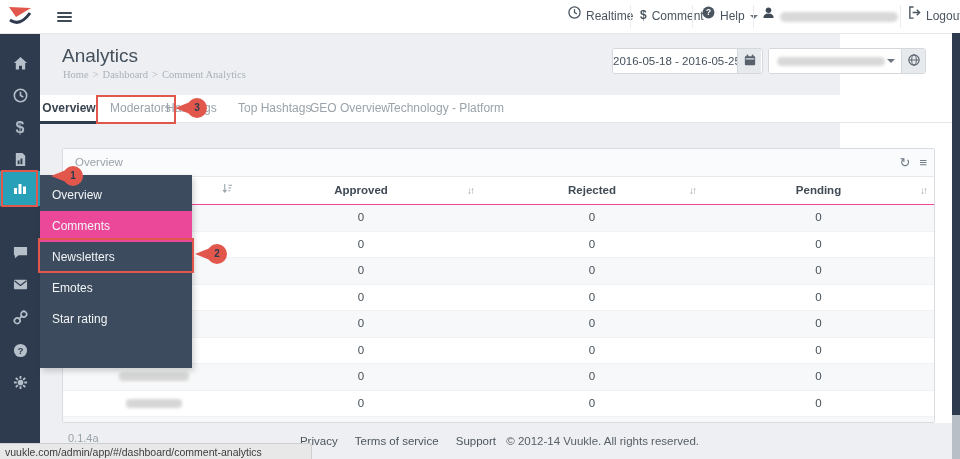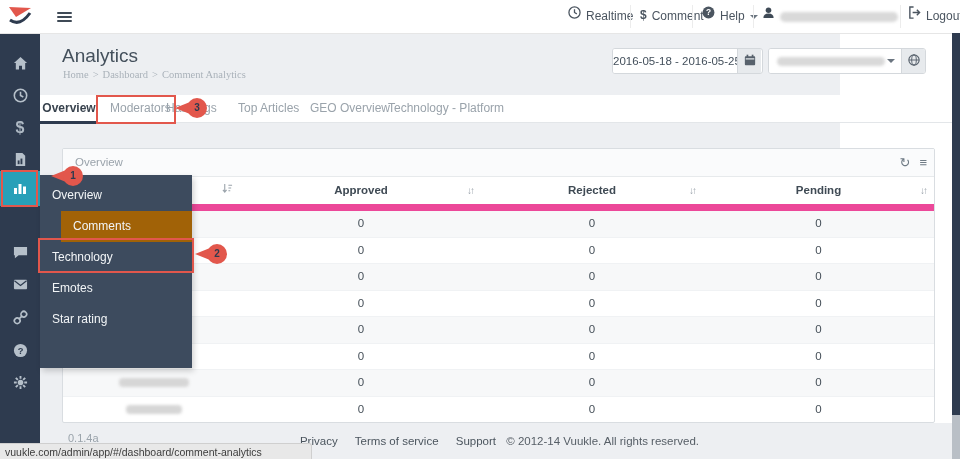--- a/index.html
+++ b/index.html
@@ -44,36 +44,36 @@
   .tab{position:absolute;top:0;height:26px;line-height:26px;font-size:12px;color:#9aa3ab;cursor:pointer;}
   .tab.active{color:#39434e;font-weight:bold;border-bottom:3px solid #2e3b4f;}
   
   .panel{position:absolute;left:22px;top:115px;width:873px;height:275px;background:#fff;
          border:1px solid #d9dde1;border-radius:2px;box-sizing:border-box;overflow:hidden;}
   .panel-head{height:27px;line-height:27px;background:#fafbfc;border-bottom:1px solid #e7eaec;
               font-size:11.5px;color:#9aa3ab;padding-left:12px;position:relative;}
   .panel-tools{position:absolute;right:8px;top:0;color:#6f7b85;font-size:13px;}
   .panel-tools span{margin-left:9px;cursor:pointer;}
   .thead{display:grid;grid-template-columns:178px 240px 222px 231px;height:27px;
-         border-bottom:7px solid #ec4899;}
+         border-bottom:1px solid #ec4899;}
   .th{position:relative;text-align:center;line-height:27px;font-size:11.5px;font-weight:bold;
       color:#3f4a54;cursor:pointer;}
   .th .sort{position:absolute;right:8px;top:0;font-weight:normal;color:#9aa3ab;font-size:10px;letter-spacing:-2px;}
   .trow{display:grid;grid-template-columns:178px 240px 222px 231px;height:25.5px;
         border-bottom:1px solid #f0f2f4;}
   .trow:nth-child(odd){background:#f7f8f9;}
   .td{text-align:center;line-height:25px;font-size:11.5px;color:#454f58;position:relative;}
   .td .blob{position:absolute;left:63px;top:8px;width:56px;height:9px;background:#d6d6d6;
             border-radius:4px;filter:blur(1.5px);}
   .trow:nth-child(7) .td .blob{width:70px;left:56px;}
   
   .flyout{position:absolute;left:40px;top:175px;width:152px;height:193px;background:#3d4b5e;
           z-index:30;box-shadow:2px 3px 6px rgba(0,0,0,.18);padding-top:5px;box-sizing:border-box;}
   .fly-item{height:31px;line-height:31px;padding-left:12px;font-size:12px;color:#f2f5f7;cursor:pointer;}
-  .fly-item.active{background:#a16207;margin-left:21px;}
+  .fly-item.active{background:#ec4899;}
   
   .redbox{position:absolute;border:2px solid #e2574c;z-index:40;pointer-events:none;}
   .pointer{position:absolute;z-index:45;width:34px;height:20px;}
   .pointer .tip{position:absolute;left:0;top:4px;width:0;height:0;border-top:6px solid transparent;
                 border-bottom:6px solid transparent;border-right:15px solid #e2574c;}
   .pointer .ball{position:absolute;left:12px;top:0;width:20px;height:20px;border-radius:50%;
                  background:#e2574c;color:#2e3b4f;font-size:10px;font-weight:bold;
                  text-align:center;line-height:20px;}
   
   .footer{position:absolute;left:0;top:390px;width:912px;height:36px;background:#edeff2;
@@ -243,21 +243,21 @@
               <ellipse cx="7" cy="7" rx="2.7" ry="6" fill="none" stroke="#57616c" stroke-width="1.1"></ellipse>
               <path d="M1 7 H13" stroke="#57616c" stroke-width="1.1"></path>
             </svg></span>
       </div>
     </div>
 
     <div class="tabstrip">
       <div class="tab active" style="left:0;width:58px;text-align:center;">Overview</div>
       <div class="tab" style="left:70px;text-align:right;">Moderators</div>
       <div class="tab" style="left:126px;">Hashtags</div>
-      <div class="tab" style="left:198px;">Top Articles</div>
+      <div class="tab" style="left:198px;">Top Hashtags</div>
       <div class="tab" style="left:270px;">GEO Overview</div>
       <div class="tab" style="left:348px;">Technology - Platform</div>
     </div>
 
     <div class="panel">
       <div class="panel-head">
         <span>Overview</span>
         <span class="panel-tools">
           <span>↻</span><span style="letter-spacing:-1px;">≡</span>
         </span>
@@ -363,21 +363,21 @@
         <a>Terms of service</a>
         <a>Support</a>
         <span>© 2012-14 Vuukle. All rights reserved.</span>
       </div>
     </div>
   </div>
 
   <div class="flyout">
     <div class="fly-item">Overview</div>
     <div class="fly-item active">Comments</div>
-    <div class="fly-item">Technology</div>
+    <div class="fly-item">Newsletters</div>
     <div class="fly-item">Emotes</div>
     <div class="fly-item">Star rating</div>
   </div>
 
   <div class="redbox" style="left:1px;top:170px;width:33px;height:33px;"></div>
   <div class="redbox" style="left:96px;top:95px;width:76px;height:25px;"></div>
   <div class="redbox" style="left:38px;top:238px;width:152px;height:31px;"></div>
 
   <div class="pointer" style="left:51px;top:166px;">
     <span class="tip"></span>

